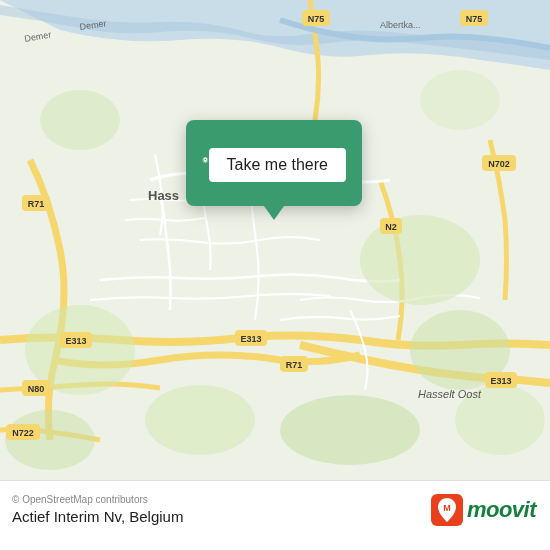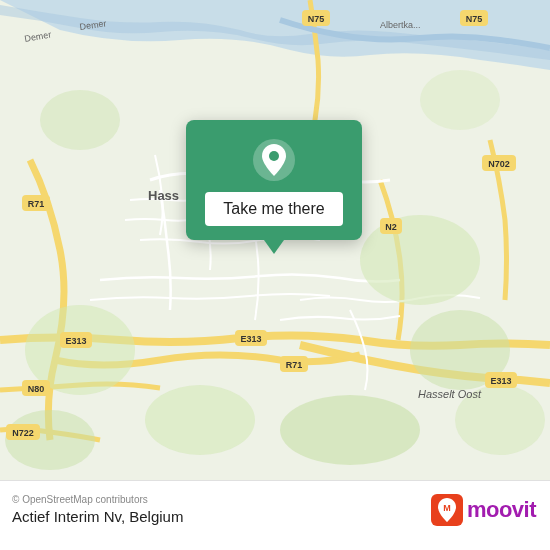--- a/index.html
+++ b/index.html
@@ -27,21 +27,21 @@
 
     
     #popup-card {
       position: absolute;
       top: 120px;
       left: 186px;
       width: 176px;
       background: #3a9c6e;
       border-radius: 8px;
       display: flex;
-      flex-direction: column;
+      flex-direction: row;
       align-items: center;
       padding: 18px 16px 14px 16px;
       box-shadow: 0 4px 16px rgba(0,0,0,0.25);
       cursor: pointer;
     }
 
     #popup-card::after {
       content: '';
       position: absolute;
       bottom: -14px;
@@ -110,22 +110,23 @@
     }
 
     #moovit-icon {
       width: 32px;
       height: 32px;
     }
 
     #moovit-text {
       font-size: 22px;
       font-weight: bold;
-      color: #a21caf;
+      color: #15803d;
       letter-spacing: -0.5px;
+      font-style: italic;
     }
   </style>
 </head>
 <body>
 
 <div id="map-container">
   
   <svg id="map-svg" viewBox="0 0 550 480" xmlns="http://www.w3.org/2000/svg">
 
     <rect width="550" height="480" fill="#eef2e6"></rect>

